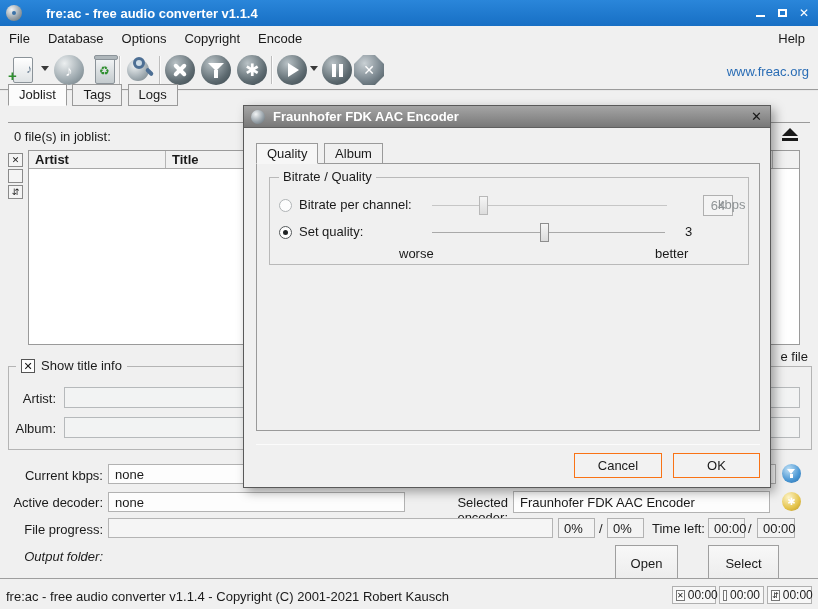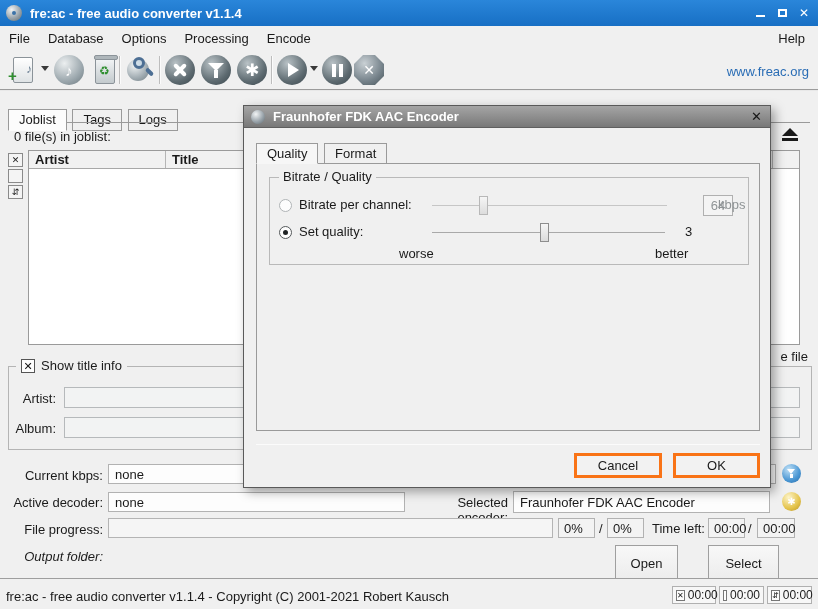--- a/index.html
+++ b/index.html
@@ -1,18 +1,18 @@
 <!DOCTYPE html>
 <html><head>
 <meta charset="utf-8">
 <style>
   * { margin:0; padding:0; box-sizing:border-box; }
   html,body { width:818px; height:609px; overflow:hidden; background:#fff;
     font-family:"Liberation Sans","DejaVu Sans",sans-serif; font-size:13px; color:#1a1a1a; }
-  .abs { position:absolute; }
+  .abs { position:absolute;gap:16px; }
   #window { position:absolute; left:0; top:0; width:818px; height:609px; background:#f0f0f0; }
 
   
   #titlebar { left:0; top:0; width:818px; height:26px;
     background:linear-gradient(#2a86da,#176fc4); display:flex; align-items:center; }
   #titlebar .disc { width:16px; height:16px; margin-left:6px; border-radius:50%;
     background:radial-gradient(circle at 35% 30%, #f2f4f5, #9aa4ab 55%, #5d686e);
     position:relative; }
   #titlebar .disc::after{ content:""; position:absolute; left:6px; top:6px; width:4px; height:4px;
     border-radius:50%; background:#3d73a8; }
@@ -156,21 +156,21 @@
   .radio.off { border:1px solid #b0b4b6; }
   .slider-track { position:absolute; height:1px; background:#a9a9a9; }
   .slider-track.dim { background:#c6c6c6; }
   .slider-handle { position:absolute; top:-9px; width:9px; height:19px;
     background:linear-gradient(#f6f6f6,#dcdcdc); border:1px solid #8e8e8e; }
   .slider-handle.dim { border-color:#b8b8b8; }
   .valbox { position:absolute; width:30px; height:21px; border:1px solid #b0b0b0; background:#f4f4f4;
     text-align:center; line-height:19px; color:#8f9496; }
   #dlg-sep { position:absolute; left:12px; top:338px; width:504px; height:1px;
     background:#c9c9c9; border-bottom:1px solid #fbfbfb; }
-  .dlgbtn { position:absolute; top:347px; height:25px; background:#f2f2f2; border:3px solid #f97316;
+  .dlgbtn { position:absolute; top:347px; height:25px; background:#f2f2f2; border:1px solid #f97316;
     display:flex; align-items:center; justify-content:center;text-align:right; }
   .muted { color:#8f9496; }
 </style>
 </head>
 <body>
 
 <div id="window">
 
   <div class="abs" id="titlebar">
     <span class="disc"></span>
@@ -183,21 +183,21 @@
     <span class="winbtn">
         <i class="glyph-max"></i>
       </span>
     <span class="winbtn">✕</span>
   </div>
 
   <div class="abs" id="menubar">
     <span class="menu-item">File</span>
     <span class="menu-item">Database</span>
     <span class="menu-item">Options</span>
-    <span class="menu-item">Processing</span>
+    <span class="menu-item">Copyright</span>
     <span class="menu-item">Encode</span>
   </div>
   <span class="menu-item" id="menu-help">Help</span>
 
   <div class="abs" id="toolbar"></div>
   <div class="tool flat" style="left:8px;">
     <span class="page-icon">
         <span class="plus">+</span>
         <span class="pnote">♪</span>
       </span>
@@ -241,21 +241,21 @@
     <span class="pausebars">
         <i></i>
         <i></i>
       </span>
   </div>
   <div class="tool flat" style="left:354px;">
     <span class="stop-oct">✕</span>
   </div>
   <a id="freac-link">www.freac.org</a>
 
-  <div class="abs" style="left:8px; top:109px;">
+  <div class="abs" style="left:8px; top:84px;">
     <span class="tab active">Joblist</span>
     <span class="tab">Tags</span>
     <span class="tab">Logs</span>
   </div>
   <div class="abs" id="tabline"></div>
 
   <div class="abs" style="left:14px; top:129px;">0 file(s) in joblist:</div>
 
   <span class="selbtn" style="top:153px;">✕</span>
   <span class="selbtn" style="top:169px;"></span>
@@ -330,21 +330,21 @@
 
   <div class="abs" id="dialog">
     <div id="dialog-titlebar">
       <span class="disc"></span>
       <span id="dialog-title">Fraunhofer FDK AAC Encoder</span>
     </div>
     <span id="dialog-close">✕</span>
 
     <div style="position:absolute; left:12px; top:36px;">
       <span class="dtab active">Quality</span>
-      <span class="dtab">Format</span>
+      <span class="dtab">Album</span>
     </div>
     <div id="dialog-pane">
       <div id="bq-group"></div>
       <span id="bq-title">Bitrate / Quality</span>
 
       <span class="radio off" style="left:22px; top:35px;"></span>
       <span style="position:absolute; left:42px; top:33px;">Bitrate per channel:</span>
       <div class="slider-track dim" style="left:175px; top:41px; width:235px;">
         <span class="slider-handle dim" style="left:47px;"></span>
       </div>

